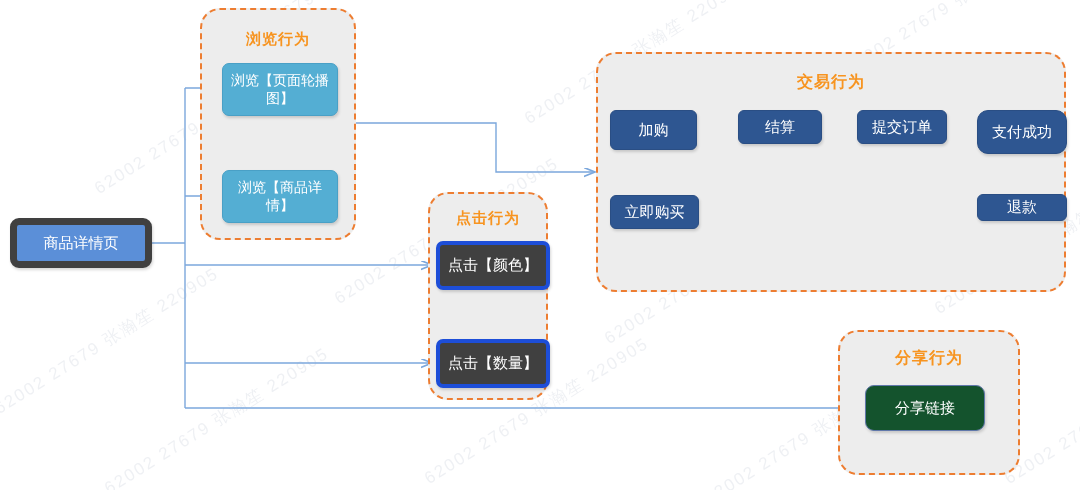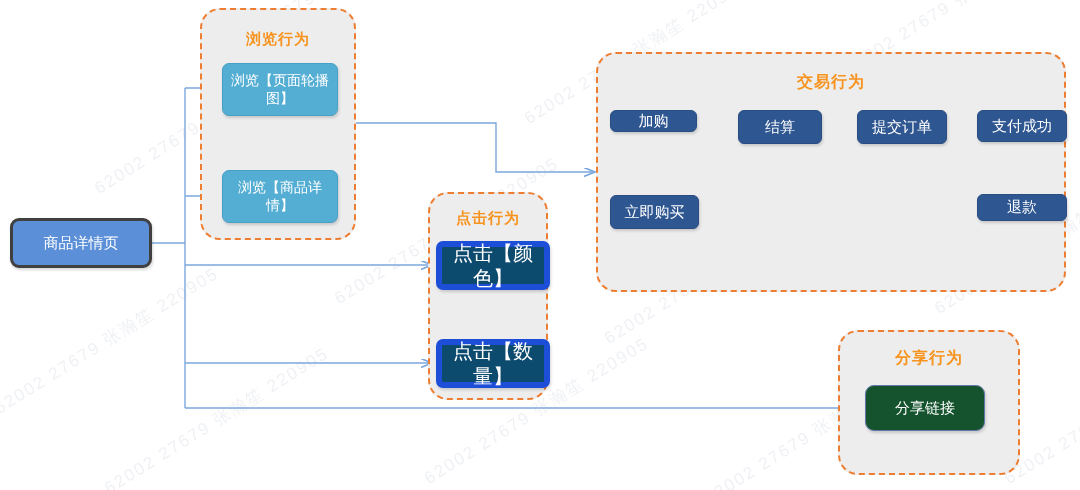--- a/index.html
+++ b/index.html
@@ -77,32 +77,32 @@
     color: #ffffff;
     font-size: 14px;
     line-height: 1.25;
     border-radius: 7px;
     z-index: 3;
     padding: 10px 4px;
     box-shadow: 1px 2px 3px rgba(0,0,0,0.16);
   }
   .node.root {
     background: #5B8FD8;
-    border: 3px solid #404040;
+    border: 7px solid #404040;
     font-size: 15px;
     border-radius: 9px;
   }
   .node.browse {
     background: #54AED3;
     border: 1px solid #49A0C6;
   }
   .node.click {
-    background: #0c4a6e;
-    border: 6px solid #1d4ed8;
-    font-size: 20px;
+    background: #404040;
+    border: 4px solid #1d4ed8;
+    font-size: 15px;
   }
   .node.trade {
     background: #2E5691;
     border: 1px solid #2A4E84;
     border-radius: 6px;
     font-size: 15px;
   }
   .node.share {
     background: #14532d;
     border: 1px solid #6178AB;
@@ -183,30 +183,30 @@
   <div class="node click" style="left:436px; top:241px; width:114px; height:49px;">
     <span>点击【颜色】</span>
   </div>
   <div class="node click" style="left:436px; top:339px; width:114px; height:49px;">
     <span>点击【数量】</span>
   </div>
 
   <div class="group" style="left:596px; top:52px; width:470px; height:240px;">
     <div class="group-title" style="top:18px; font-size:16px;">交易行为</div>
   </div>
-  <div class="node trade" style="left:610px; top:110px; width:87px; height:22px;">
+  <div class="node trade" style="left:610px; top:110px; width:87px; height:40px;">
     <span>加购</span>
   </div>
   <div class="node trade" style="left:738px; top:110px; width:84px; height:34px;">
     <span>结算</span>
   </div>
   <div class="node trade" style="left:857px; top:110px; width:90px; height:34px;">
     <span>提交订单</span>
   </div>
-  <div class="node trade" style="left:977px; top:110px; width:90px; height:32px;">
+  <div class="node trade" style="left:977px; top:110px; width:90px; height:44px;border-radius:11px;">
     <span>支付成功</span>
   </div>
   <div class="node trade" style="left:610px; top:195px; width:89px; height:34px;">
     <span>立即购买</span>
   </div>
   <div class="node trade" style="left:977px; top:194px; width:90px; height:27px;">
     <span>退款</span>
   </div>
 
   <div class="group" style="left:838px; top:330px; width:182px; height:145px;">

